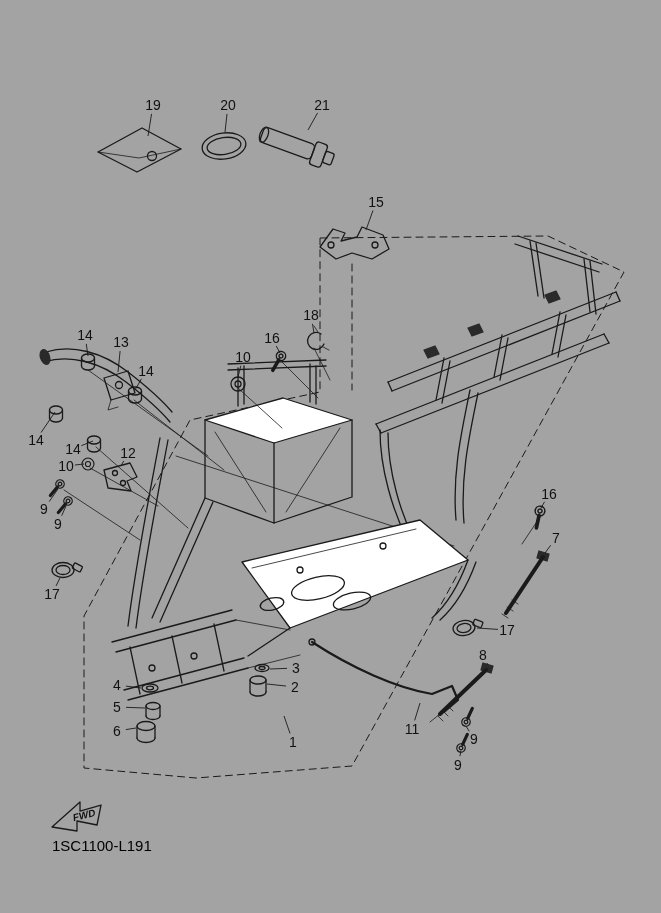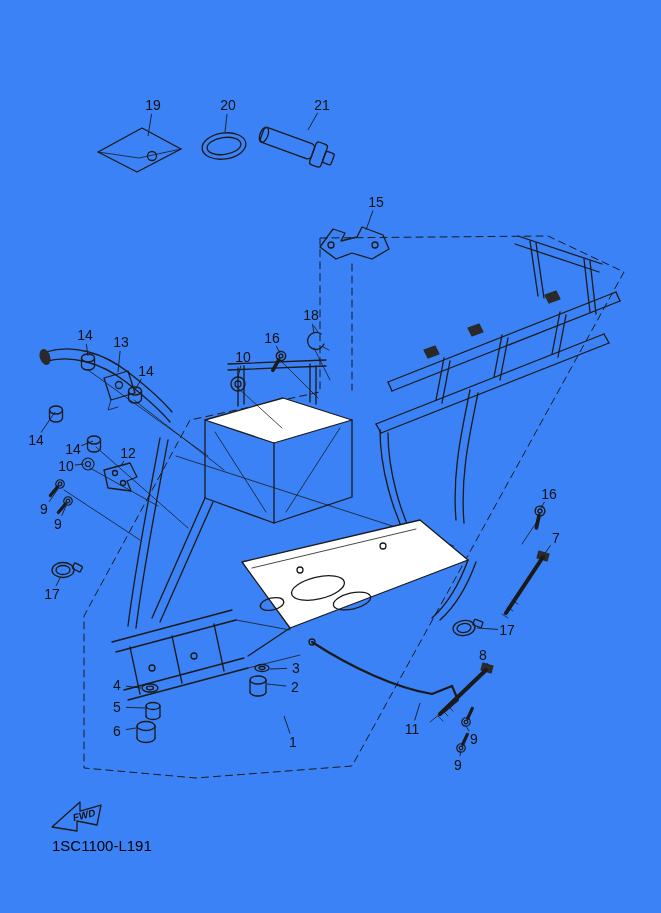--- a/index.html
+++ b/index.html
@@ -1,17 +1,17 @@
 <!DOCTYPE html>
 <html><head>
 <meta charset="utf-8">
 <style>
   html,body { margin:0; padding:0; background:#e8e8e8; }
   .canvas {
-    position:relative; width:661px; height:913px; background:#3b82f6;
+    position:relative; width:661px; height:913px; background:#a3a3a3;
     font-family:"Liberation Sans", sans-serif; overflow:hidden;
   }
   svg { display:block; }
   .art :is(path,ellipse,circle,rect,polygon,line) {
     fill:none; stroke:#1a1a1a; stroke-width:1.3;
     stroke-linecap:round; stroke-linejoin:round;
   }
   .art .thin  { stroke-width:0.8; }
   .art .dash  { stroke-dasharray:7 5; stroke-width:1; }
   .art .face  { fill:#ffffff; }

